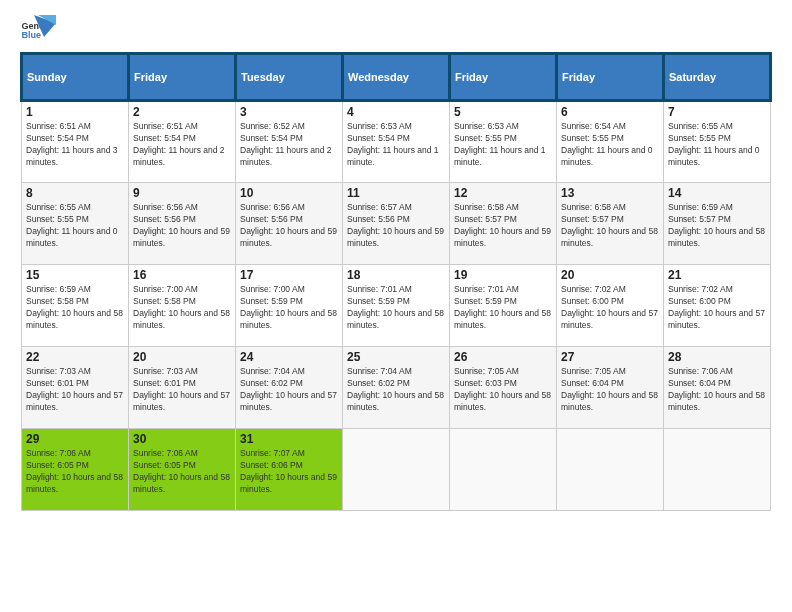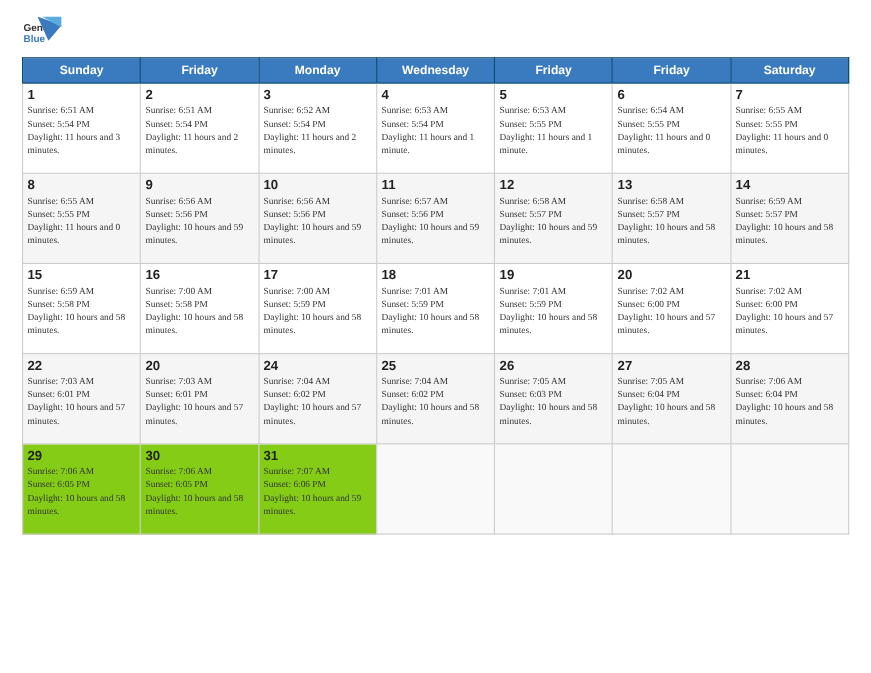--- a/index.html
+++ b/index.html
@@ -46,25 +46,25 @@
       margin-top: 2px;
     }
     .calendar {
       width: 100%;
       border-collapse: collapse;
       font-size: 9.5px;
     }
     .calendar th {
       background: #3a7bbf;
       color: #fff;
-      padding: 5px 4px;
-      text-align: center;
+      padding: 16px 4px;
+      text-align: left;
       font-size: 11px;
       font-weight: bold;
-      border: 1px solid #0c4a6e;
+      border: 3px solid #0c4a6e;
     }
     .calendar td {
       border: 1px solid #ccc;
       padding: 3px 4px;
       vertical-align: top;
       width: calc(100% / 7);
       height: 82px;
       background: #fff;
     }
     .calendar tr:nth-child(even) td {
@@ -77,21 +77,20 @@
       font-size: 12px;
       font-weight: bold;
       color: #222;
       display: block;
       margin-bottom: 2px;
     }
     .day-info {
       font-size: 8.5px;
       color: #333;
       line-height: 1.4;
-      font-family: Liberation Serif, serif;
     }
     .empty-cell {
       background: #f9f9f9 !important;
     }
   </style>
 </head>
 <body>
 
 <div class="page">
   <div class="header">
@@ -115,21 +114,21 @@
       <div class="month-title"></div>
       <div class="location"></div>
     </div>
   </div>
 
   <table class="calendar">
     <thead>
       <tr>
       <th>Sunday</th>
           <th>Friday</th>
-          <th>Monday</th>
+          <th>Tuesday</th>
           <th>Wednesday</th>
           <th>Friday</th>
           <th>Friday</th>
           <th>Saturday</th>
         </tr>
     </thead>
     <tbody id="calendar-body">
     <tr>
           <td>
         <span class="day-number">1</span>

